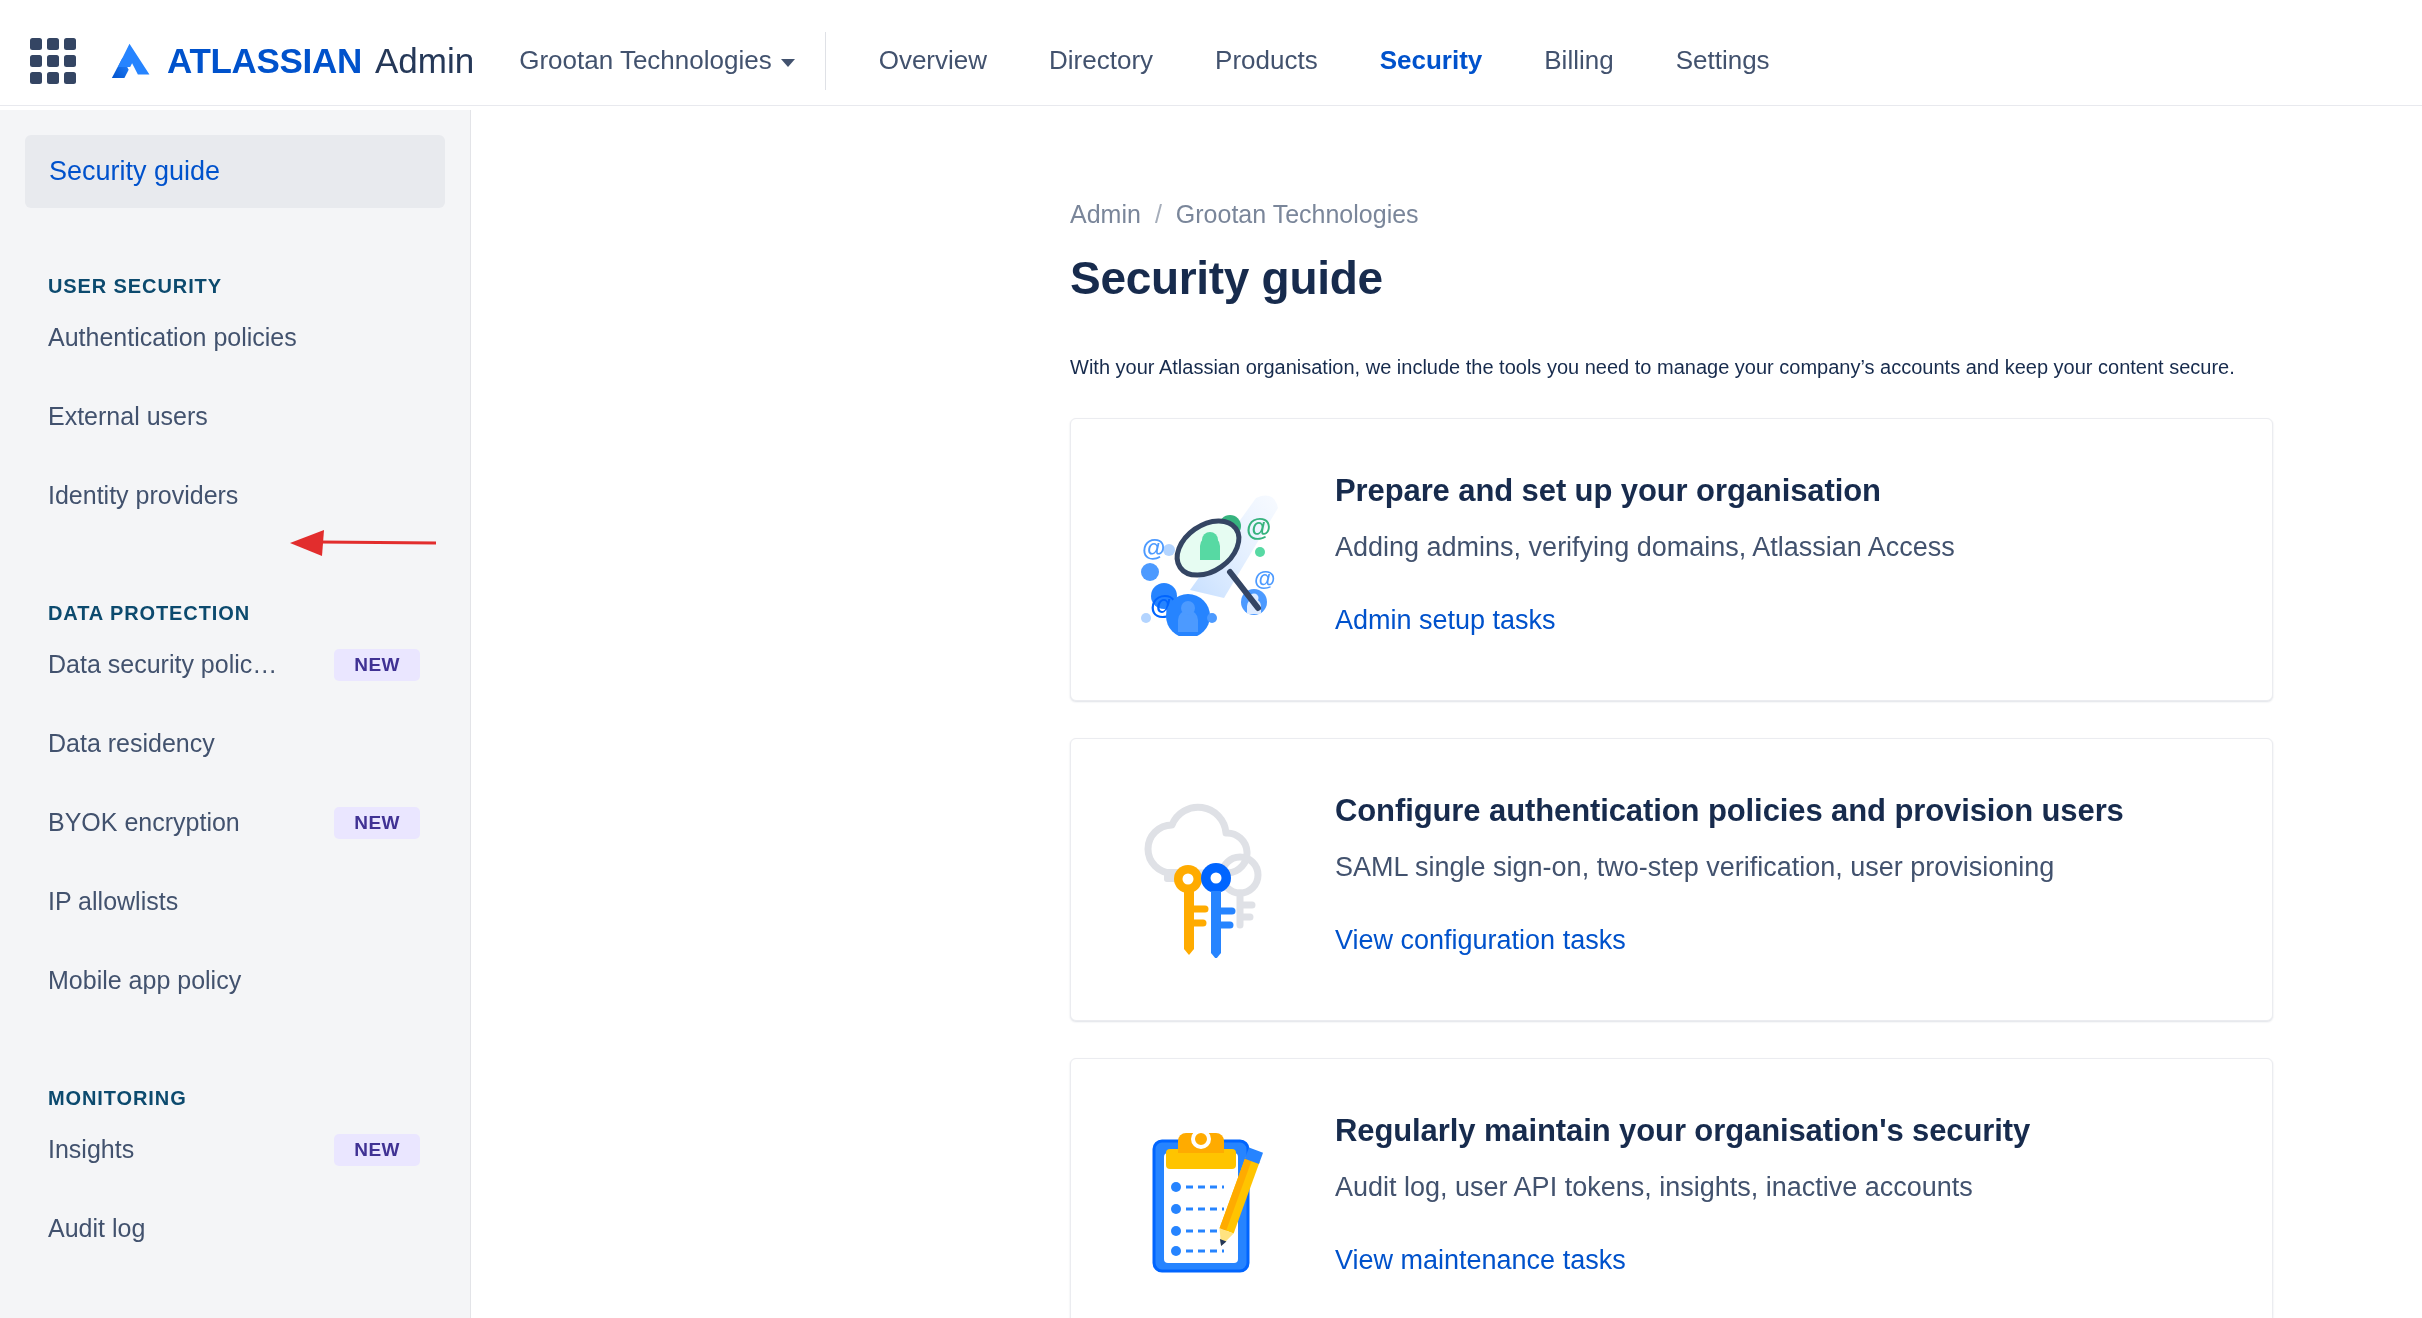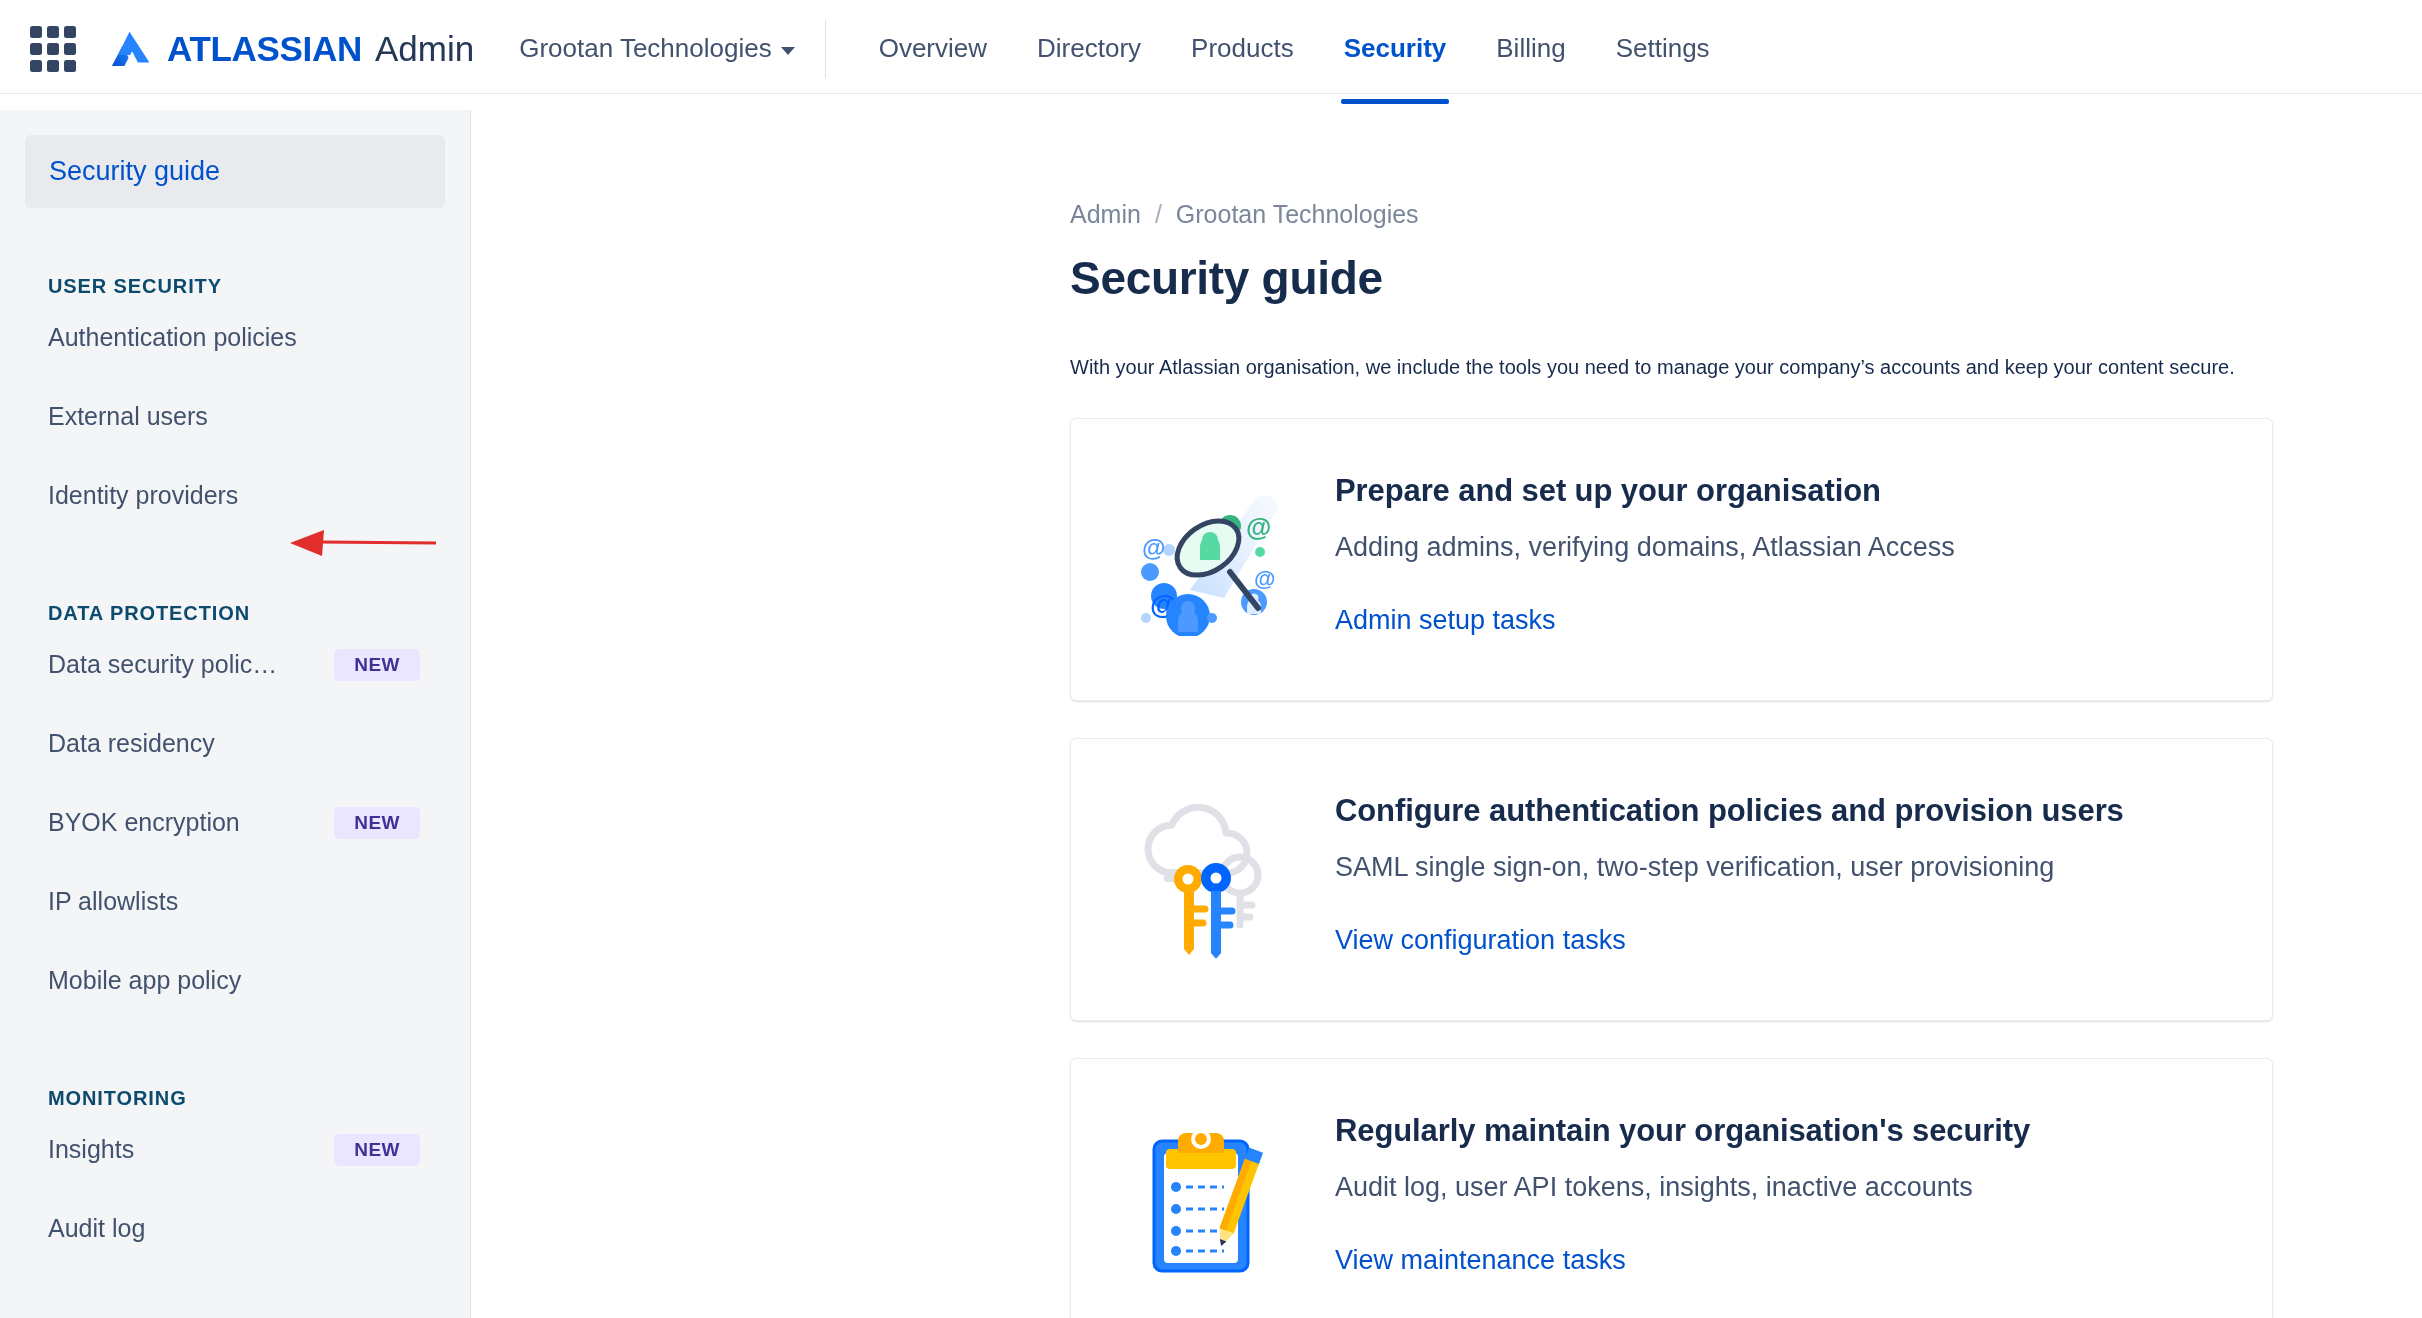--- a/index.html
+++ b/index.html
@@ -6,21 +6,21 @@
   html,body {
     width:2422px; height:1318px;
     font-family:"Liberation Sans","DejaVu Sans",sans-serif;
     background:#ffffff;
     overflow:hidden;
   }
   #app { position:relative; width:2422px; height:1318px; }
 
   
   .topnav {
-    position:absolute; top:4px; left:0; width:2422px; height:90px;
+    position:absolute; top:16px; left:0; width:2422px; height:90px;
     background:#ffffff;
     border-bottom:1px solid #e8e9ee;
     display:flex; align-items:center;
   }
   .apps-grid {
     width:46px; height:46px; margin-left:30px;
     display:grid; grid-template-columns:repeat(3,1fr); grid-template-rows:repeat(3,1fr);
     gap:5px; cursor:pointer;
   }
   .apps-grid i { background:#344563; border-radius:2.5px; display:block; }
@@ -37,21 +37,21 @@
 
   .org-select {
     margin-left:45px; display:flex; align-items:center; gap:9px; cursor:pointer;
     color:#42526E; font-size:26px;
   }
   .chev { width:0;height:0;border-left:7px solid transparent;border-right:7px solid transparent;
           border-top:8px solid #42526E; display:block; margin-top:4px;}
 
   .nav-divider { width:1px; height:58px; background:#dfe1e6; margin-left:30px; }
 
-  .mainnav { display:flex; align-items:center; height:110px; margin-left:28px; gap:0; }
+  .mainnav { display:flex; align-items:center; height:110px; margin-left:28px; gap:12px; }
   .mainnav a {
     position:relative; height:110px; display:flex; align-items:center;
     padding:0 25px; font-size:26px; color:#42526E; text-decoration:none; cursor:pointer;
   }
   .mainnav a.active { color:#0052CC; font-weight:600; }
   .mainnav a.active::after {
     content:""; position:absolute; left:22px; right:22px; bottom:0;
     height:5px; background:#0052CC; border-radius:2px;
   }
 

